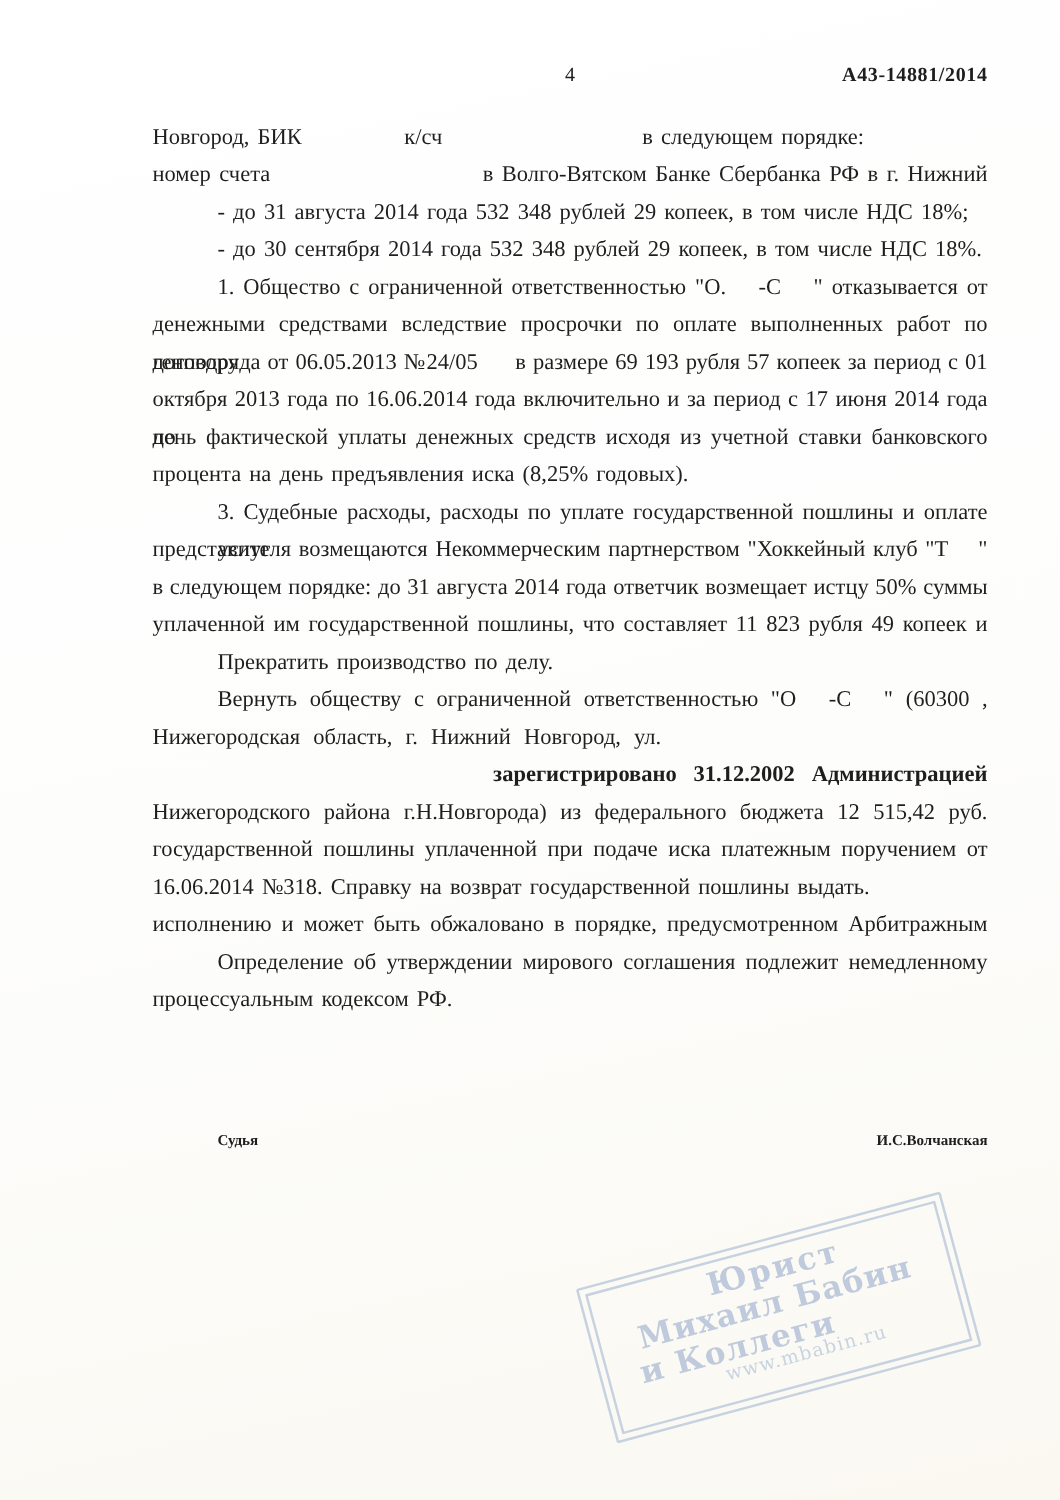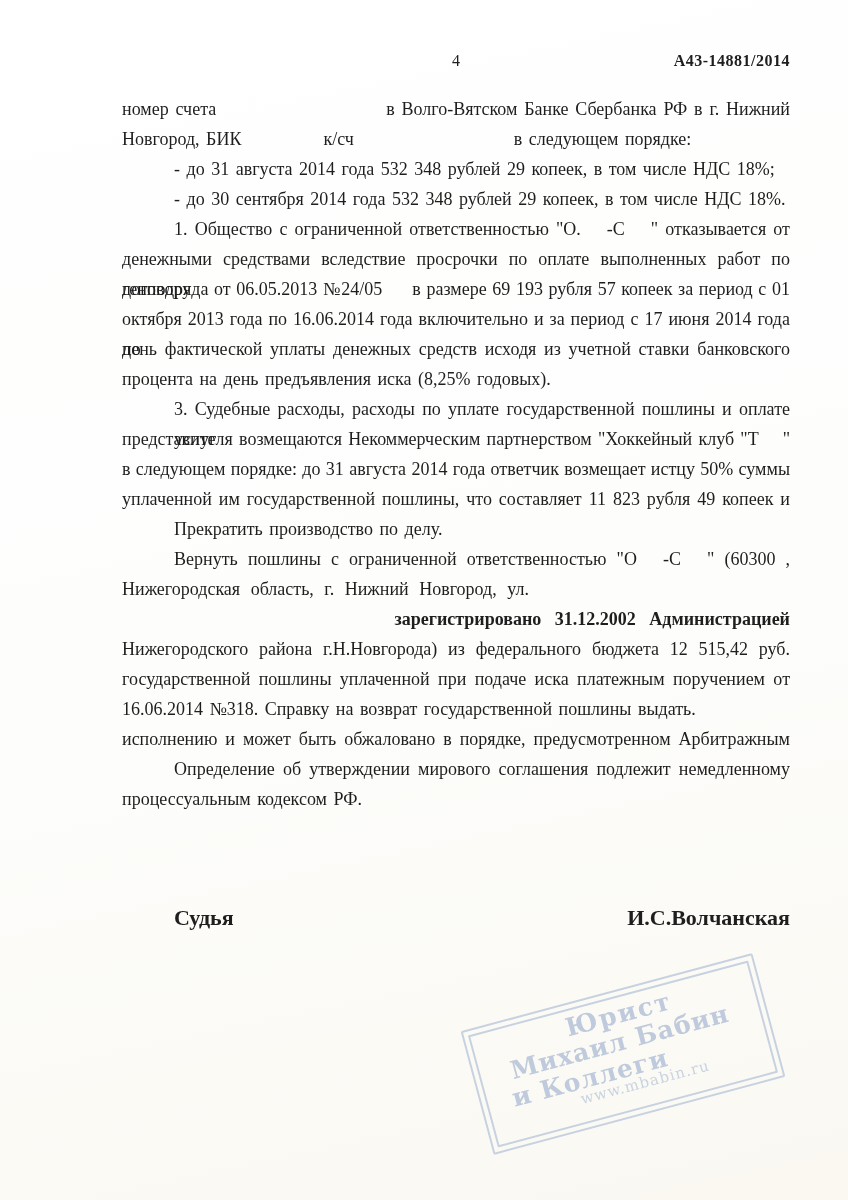--- a/index.html
+++ b/index.html
@@ -32,21 +32,21 @@
   .r { text-align: right; word-spacing: 9px; font-weight: bold; }
   .ws { word-spacing: 6px; }
   .ind { padding-left: 52px; }
   .gap { display: inline-block; height: 1px; vertical-align: middle; }
   .g170 { width: 170px; } .g82 { width: 82px; } .g160 { width: 160px; }
   .g26 { width: 26px; } .g30 { width: 30px; } .g24 { width: 24px; } .g10 { width: 10px; }
   .sig {
     position: absolute;
     top: 905px; left: 122px; right: 58px;
     display: flex; justify-content: space-between;
-    font-size: 22px; font-weight: bold;
+    font-size: 12px; font-weight: bold;
     padding-left: 52px; box-sizing: border-box;
   }
   .stamp {
     position: absolute;
     left: 472px; top: 990px;
     width: 302px; height: 128px;
     transform: rotate(-15deg);
     border: 2px solid #c5d0df;
     border-radius: 2px;
     padding: 4px;
@@ -73,36 +73,36 @@
 <body>
 
 <div class="page">
 
   <div class="header">
     <span class="pnum">4</span>
     <span class="case">А43-14881/2014</span>
   </div>
 
   <div class="body">
+    <div class="ln l"><span>Новгород, БИК</span><span class="gap g82"></span><span>к/сч</span><span class="gap g160"></span><span>в следующем порядке:</span></div>
     <div class="ln j"><span>номер счета</span><span class="gap g170"></span><span>в Волго-Вятском Банке Сбербанка РФ в г. Нижний</span></div>
-    <div class="ln l"><span>Новгород, БИК</span><span class="gap g82"></span><span>к/сч</span><span class="gap g160"></span><span>в следующем порядке:</span></div>
     <div class="ln l ind"><span>- до 31 августа 2014 года 532 348 рублей 29 копеек, в том числе НДС 18%;</span></div>
     <div class="ln l ind"><span>- до 30 сентября 2014 года 532 348 рублей 29 копеек, в том числе НДС 18%.</span></div>
     <div class="ln j ind"><span>1. Общество с ограниченной ответственностью "О.</span><span class="gap g26"></span><span>-С</span><span class="gap g26"></span><span>" отказывается от</span></div>
     <div class="ln j"><span>денежными средствами вследствие просрочки по оплате выполненных работ по договору</span></div>
     <div class="ln j"><span>генподряда от 06.05.2013 №24/05</span><span class="gap g30"></span><span>в размере 69 193 рубля 57 копеек за период с 01</span></div>
     <div class="ln j"><span>октября 2013 года по 16.06.2014 года включительно и за период с 17 июня 2014 года по</span></div>
     <div class="ln j"><span>день фактической уплаты денежных средств исходя из учетной ставки банковского</span></div>
     <div class="ln l"><span>процента на день предъявления иска (8,25% годовых).</span></div>
     <div class="ln j ind"><span>3. Судебные расходы, расходы по уплате государственной пошлины и оплате услуг</span></div>
     <div class="ln j"><span>представителя возмещаются Некоммерческим партнерством "Хоккейный клуб "Т</span><span class="gap g24"></span><span>"</span></div>
     <div class="ln j"><span>в следующем порядке: до 31 августа 2014 года ответчик возмещает истцу 50% суммы</span></div>
     <div class="ln j"><span>уплаченной им государственной пошлины, что составляет 11 823 рубля 49 копеек и</span></div>
     <div class="ln l ind"><span>Прекратить производство по делу.</span></div>
-    <div class="ln j ind"><span>Вернуть пошлины с ограниченной ответственностью "О</span><span class="gap g26"></span><span>-С</span><span class="gap g26"></span><span>" (60300</span><span class="gap g10"></span><span>,</span></div>
+    <div class="ln j ind"><span>Вернуть обществу с ограниченной ответственностью "О</span><span class="gap g26"></span><span>-С</span><span class="gap g26"></span><span>" (60300</span><span class="gap g10"></span><span>,</span></div>
     <div class="ln l ws"><span>Нижегородская область, г. Нижний Новгород, ул.</span></div>
     <div class="ln r"><span>зарегистрировано 31.12.2002 Администрацией</span></div>
     <div class="ln j"><span>Нижегородского района г.Н.Новгорода) из федерального бюджета 12 515,42 руб.</span></div>
     <div class="ln j"><span>государственной пошлины уплаченной при подаче иска платежным поручением от</span></div>
     <div class="ln l"><span>16.06.2014 №318. Справку на возврат государственной пошлины выдать.</span></div>
     <div class="ln j"><span>исполнению и может быть обжаловано в порядке, предусмотренном Арбитражным</span></div>
     <div class="ln j ind"><span>Определение об утверждении мирового соглашения подлежит немедленному</span></div>
     <div class="ln l"><span>процессуальным кодексом РФ.</span></div>
   </div>
 

